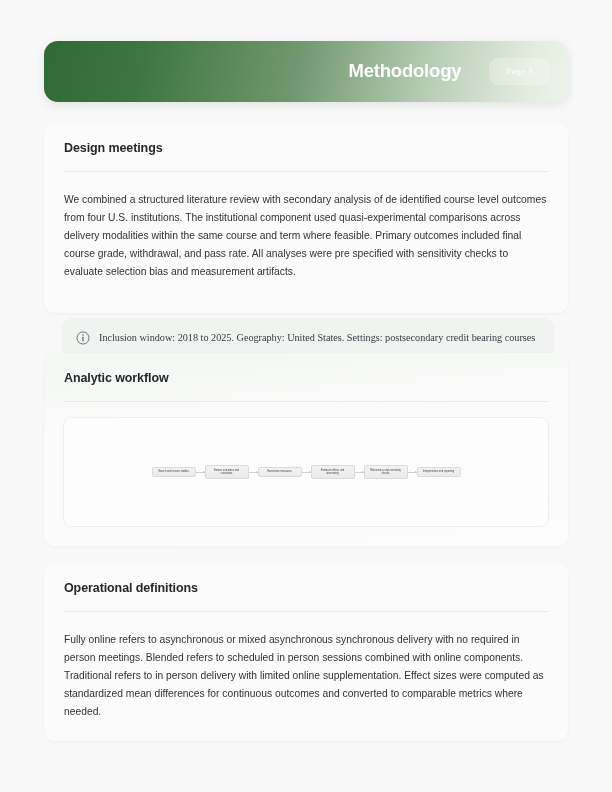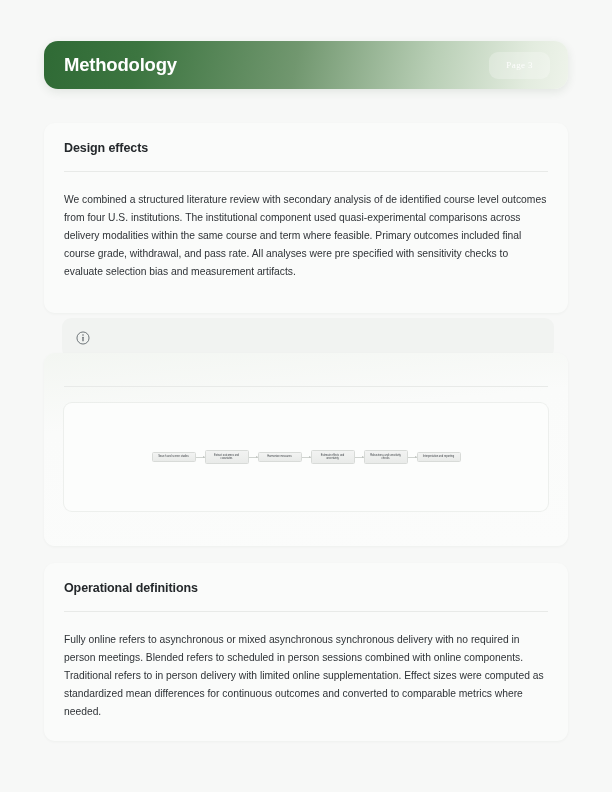--- a/index.html
+++ b/index.html
@@ -21,29 +21,30 @@
     inset: 0;
     overflow: hidden;
   }
 
   
   .header {
     position: absolute;
     left: 44px;
     top: 41px;
     width: 524px;
-    height: 48px;
+    height: 61px;
     border-radius: 14px;
     background: linear-gradient(100deg, #2f6a35 0%, #3c7540 18%, #71976f 48%, #b9cfb6 74%, #e3ecdf 92%, #eef3ea 100%);
     box-shadow: 0 3px 10px rgba(40, 70, 40, 0.10);
     display: flex;
     align-items: center;
-    justify-content: space-between;
+    justify-content: flex-end;
     padding: 0 18px 0 20px;
     box-sizing: border-box;
+    gap: 28px;
   }
   .header-title {
     color: #ffffff;
     font-size: 18.5px;
     font-weight: 700;
     letter-spacing: -0.2px;
     line-height: 1;
   }
   .page-badge {
     background: rgba(255, 255, 255, 0.26);
@@ -194,36 +195,38 @@
 
 <div class="page">
 
   <div class="header">
     <div class="header-title">Methodology</div>
     <div class="page-badge">Page 3</div>
   </div>
 
   <div class="card" id="card-design">
     <div class="card-inner">
-      <h2 class="section-title">Design effects</h2>
+      <h2 class="section-title">Design meetings</h2>
       <div class="rule"></div>
       <p class="body-text">We combined a structured literature review with secondary analysis of de identified course level outcomes from four U.S. institutions. The institutional component used quasi-experimental comparisons across delivery modalities within the same course and term where feasible. Primary outcomes included final course grade, withdrawal, and pass rate. All analyses were pre specified with sensitivity checks to evaluate selection bias and measurement artifacts.</p>
     </div>
   </div>
 
   <div class="callout">
     <svg class="info-icon" viewBox="0 0 16 16">
       <circle cx="8" cy="8" r="6.9" fill="none" stroke="#5c6368" stroke-width="1"></circle>
       <circle cx="8" cy="4.7" r="0.85" fill="#5c6368"></circle>
       <rect x="7.3" y="6.6" width="1.4" height="5" rx="0.6" fill="#5c6368"></rect>
     </svg>
+    <span class="callout-text">Inclusion window: 2018 to 2025. Geography: United States. Settings: postsecondary credit bearing courses</span>
   </div>
 
   <div class="card" id="card-workflow">
     <div class="card-inner">
+      <h2 class="section-title">Analytic workflow</h2>
       <div class="rule"></div>
       <div class="workflow-panel">
         <div class="flow">
           <div class="flow-node">Search and screen studies</div>
           <div class="flow-arrow"></div>
           <div class="flow-node">Extract outcomes and covariates</div>
           <div class="flow-arrow"></div>
           <div class="flow-node">Harmonize measures</div>
           <div class="flow-arrow"></div>
           <div class="flow-node">Estimate effects and uncertainty</div>

